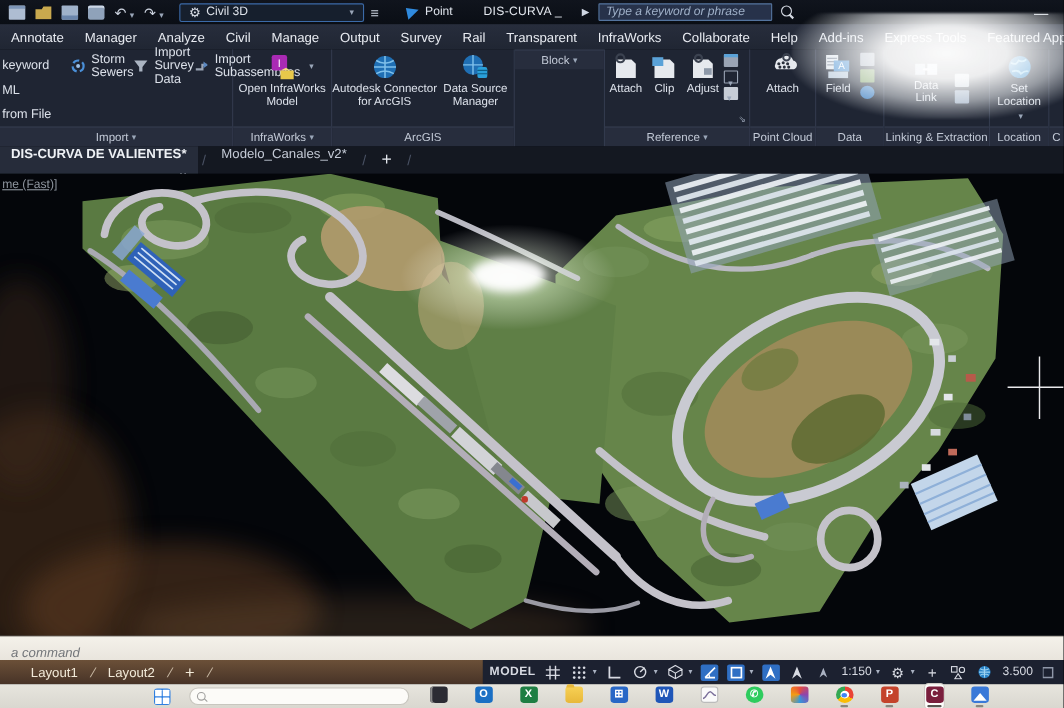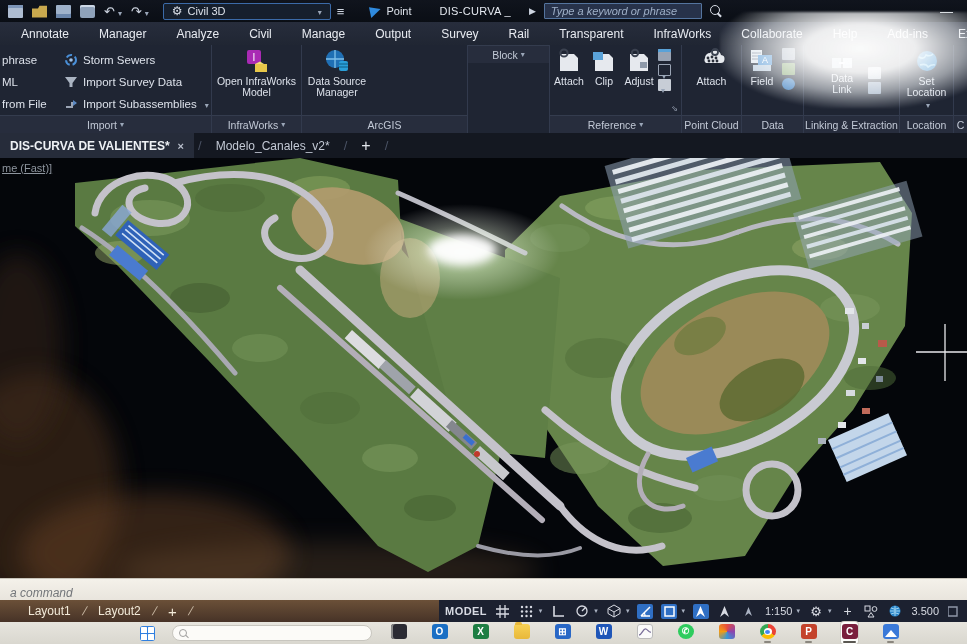--- a/index.html
+++ b/index.html
@@ -47,21 +47,21 @@
     text-align:center; line-height:11px; font-size:9px; color:#cfd6e2; }
   .help-circ::after { content:"?"; }
   .minimize { margin-left:auto; margin-right:14px; color:#e8ecf2; font-size:13px; }
   .tb-right { display:flex; align-items:center; }
   .sep-sm { width:1px; height:12px; background:#3a4558; margin:0 9px; }
 
   
   #menubar { position:absolute; top:22px; left:0; width:967px; height:23px;
     background:linear-gradient(#272d3c,#202633); display:flex; align-items:center;
     gap:19px; padding:0 10px; color:#e8ebf1; font-size:12px; white-space:nowrap; }
-  #menubar span { cursor:default;margin-left:11px; }
+  #menubar span { cursor:default; }
 
   
   #ribbon { position:absolute; top:45px; left:0; width:967px; height:88px;
     background:#1f2533; display:flex; color:#dce1ea; }
   .panel { position:relative; height:88px; border-right:1px solid #323a4d;
     display:flex; flex-direction:column; }
   .panel-body { flex:1; position:relative; }
   .panel-label { height:18px; background:#272d3d; border-top:1px solid #343c4e;
     font-size:10.5px; color:#c2c9d6; display:flex; align-items:center; justify-content:center; }
   .bigbtn { display:flex; flex-direction:column; align-items:center; justify-content:flex-start;
@@ -69,21 +69,21 @@
   .row-item { display:flex; align-items:center; gap:5px; font-size:11.5px; height:22px; }
   .ico14 { width:14px; height:14px; flex:0 0 14px; }
   .ico26 { width:26px; height:26px; }
   .smallcol { display:flex; flex-direction:column; gap:3px; align-items:center; }
   .mini { width:13px; height:12px; border-radius:1px; }
   .expander { position:absolute; right:3px; bottom:2px; font-size:8px; color:#9aa4b5; }
 
   
   #doctabs { position:absolute; top:133px; left:0; width:967px; height:25px;
     background:#141821; display:flex; align-items:stretch; color:#c3c9d5; font-size:12px; }
-  .dtab { display:flex; align-items:center; gap:8px; padding:0 10px; }
+  .dtab { display:flex; align-items:flex-end; gap:8px; padding:0 10px;flex-direction:column; }
   .dtab.active { background:#262c3a; color:#eef1f5; font-weight:bold; }
   .dtab-close { font-size:11px; color:#b9bfcc; }
   .dtab-sep { color:#4a5264; align-self:center; font-size:13px; padding:0 4px; }
   .dtab-add { color:#e2e6ec; font-size:16px; padding:0 10px; display:flex; align-items:center; }
 
   
   #canvas { position:absolute; top:158px; left:0; width:967px; height:420px; background:#04060a; }
   #vplabel { position:absolute; top:4px; left:2px; color:#8e959e; font-size:11px; z-index:5;text-decoration:underline; }
 
   
@@ -200,25 +200,25 @@
     <span>Add-ins</span>
     <span>Express Tools</span>
     <span>Featured Apps</span>
   </div>
 
   <div id="ribbon">
 
     <div class="panel" style="width:212px">
       <div class="panel-body" style="padding:3px 0 0 2px">
         <div style="position:absolute; left:2px; top:4px; display:flex; flex-direction:column;">
-          <span class="row-item">phrase</span>
+          <span class="row-item">keyword</span>
           <span class="row-item">ML</span>
           <span class="row-item">from File</span>
         </div>
-        <div style="position:absolute; left:64px; top:4px; display:flex; flex-direction:column;">
+        <div style="position:absolute; left:64px; top:4px; display:flex; flex-direction:row;">
           <div class="row-item">
             <svg class="ico14" viewBox="0 0 14 14">
               <circle cx="7" cy="7" r="5" fill="none" stroke="#4a90d9" stroke-width="2" stroke-dasharray="6 3"></circle>
               <circle cx="7" cy="7" r="1.8" fill="#9fc2e8"></circle>
             </svg>
             <span>Storm Sewers</span>
           </div>
           <div class="row-item">
             <svg class="ico14" viewBox="0 0 14 14">
               <path d="M1,2 L13,2 L8.5,8 L8.5,12 L5.5,12 L5.5,8 Z" fill="#aab4c2"></path>
@@ -250,20 +250,27 @@
         </svg>
         <span>Open InfraWorks Model</span>
       </div>
       <div class="panel-label dd">
         <span>InfraWorks</span>
       </div>
     </div>
 
     <div class="panel" style="width:166px">
       <div class="panel-body" style="display:flex;">
+        <div class="bigbtn" style="width:96px">
+          <svg class="ico26" viewBox="0 0 26 26">
+            <circle cx="13" cy="13" r="10" fill="#1f6fb4"></circle>
+            <path d="M3,13 H23 M13,3 V23 M5,7 Q13,12 21,7 M5,19 Q13,14 21,19" stroke="#7fc0ea" stroke-width="1.4" fill="none"></path>
+          </svg>
+          <span>Autodesk Connector for ArcGIS</span>
+        </div>
         <div class="bigbtn" style="width:70px">
           <svg class="ico26" viewBox="0 0 26 26">
             <circle cx="11" cy="11" r="9" fill="#1f6fb4"></circle>
             <path d="M2,11 H20 M11,2 V20" stroke="#7fc0ea" stroke-width="1.3"></path>
             <rect x="15" y="13" width="9" height="10" rx="2" fill="#2a9fd8"></rect>
             <path d="M15,16 h9 M15,19 h9" stroke="#0d5e86" stroke-width="1"></path>
           </svg>
           <span>Data Source Manager</span>
         </div>
       </div>

